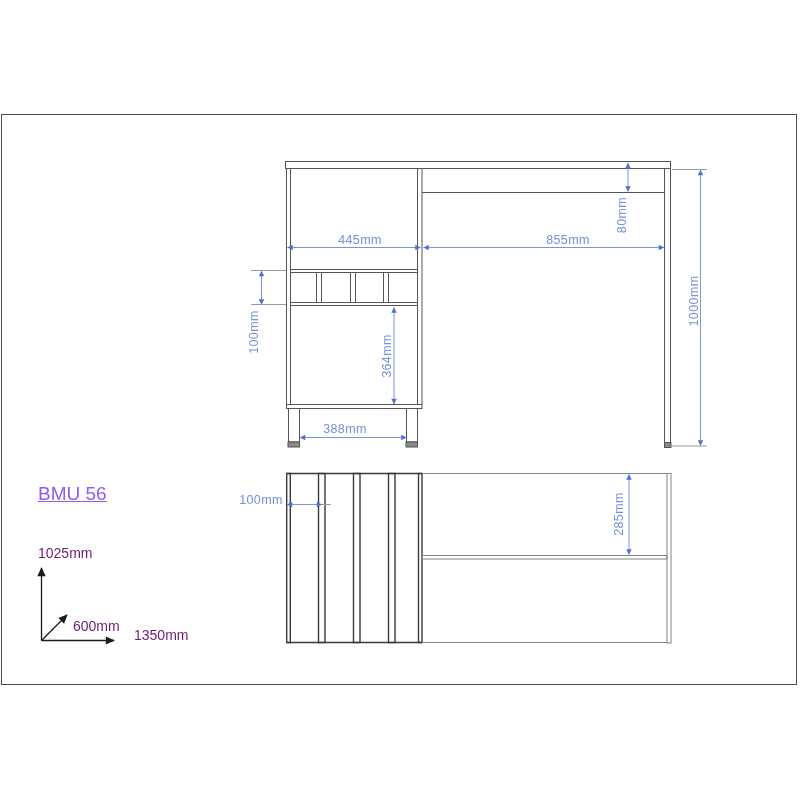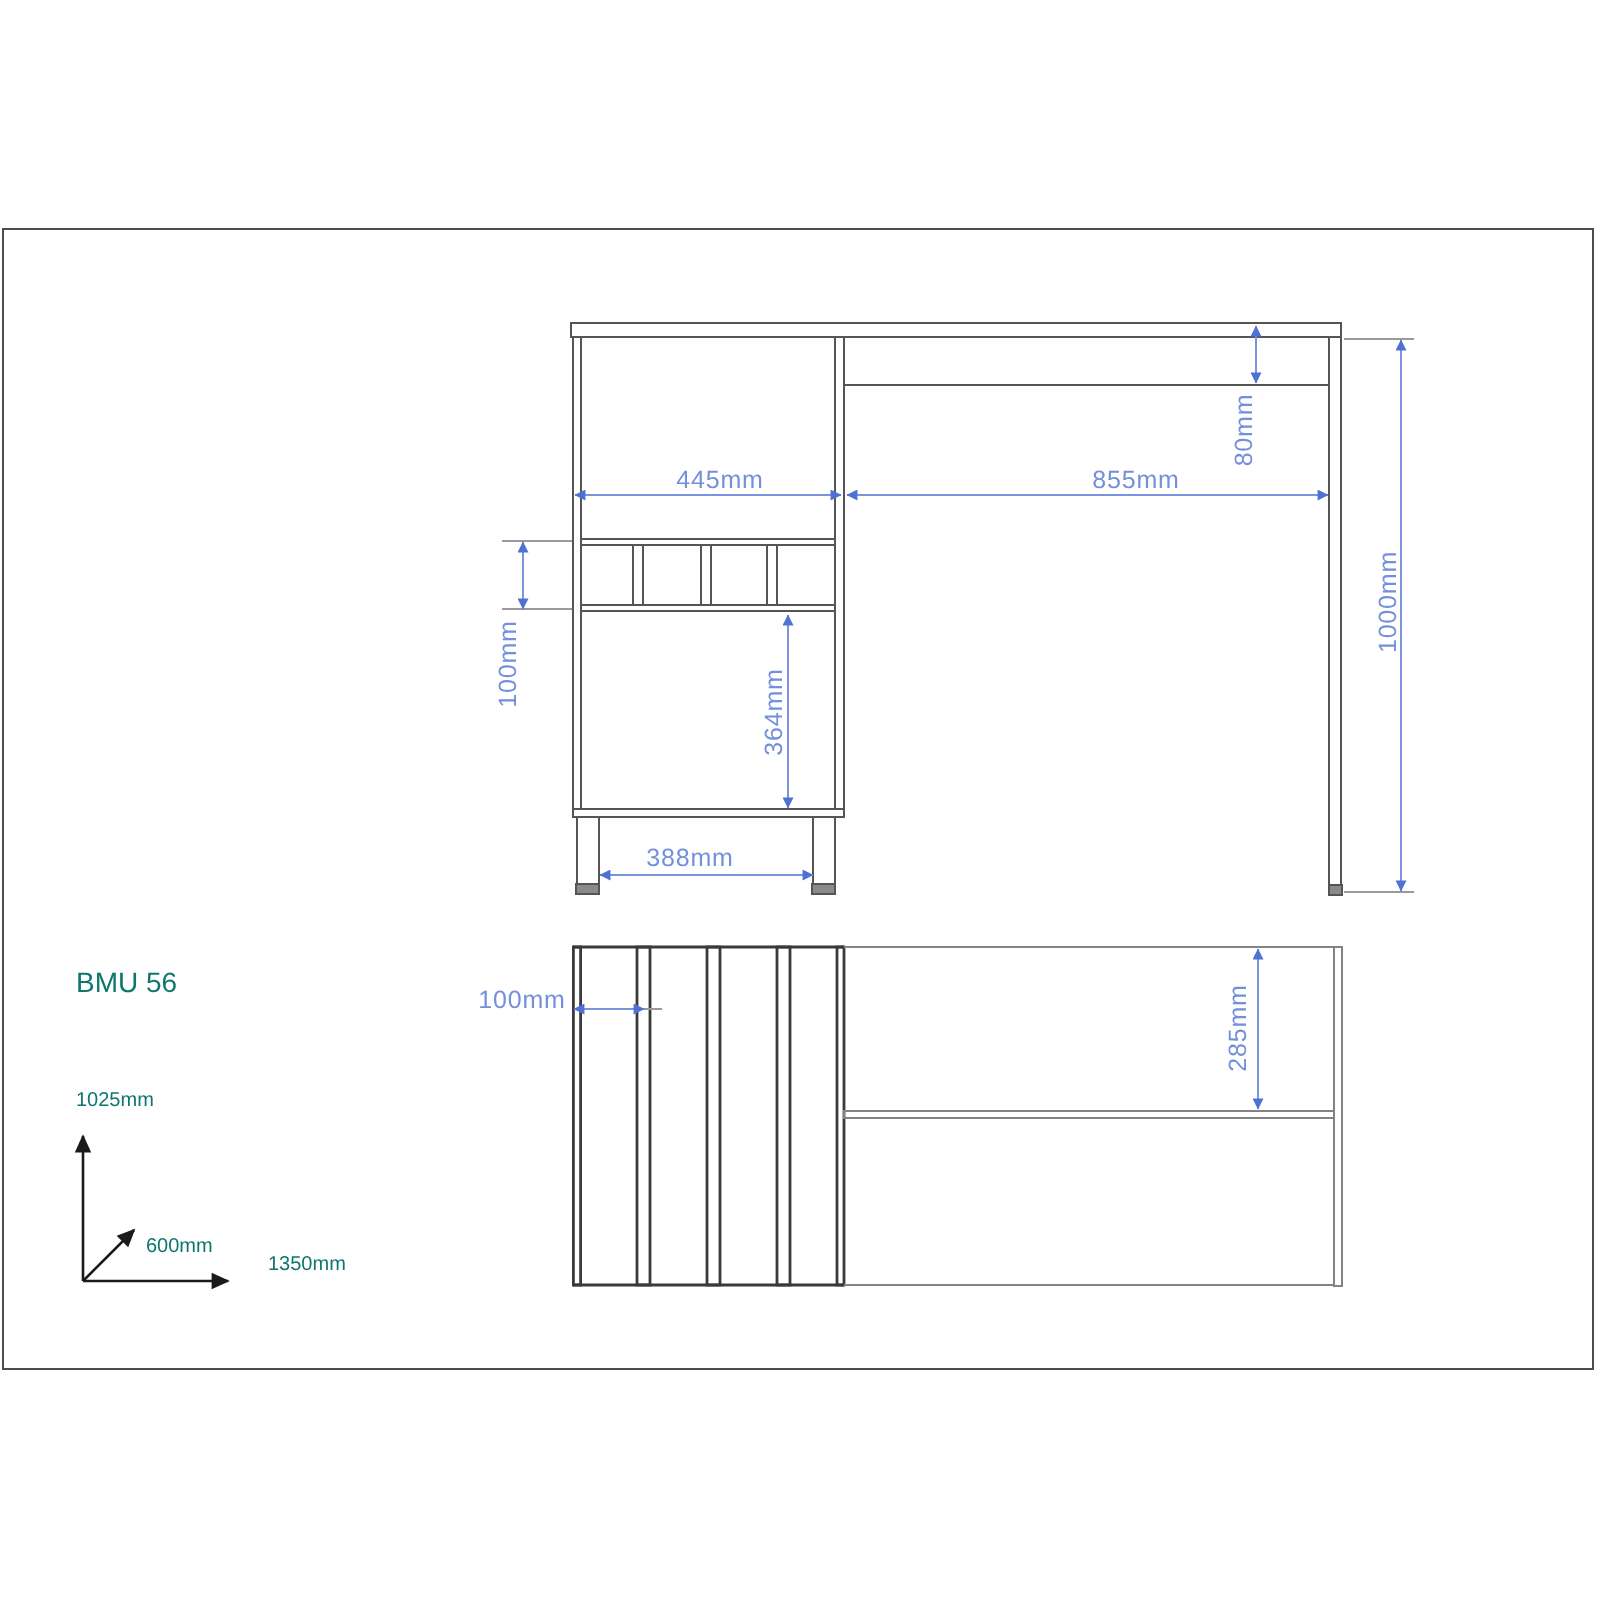--- a/index.html
+++ b/index.html
@@ -22,28 +22,29 @@
     position:absolute;
     transform:translate(-50%,-50%);
     font-size:12.5px;
     color:#748fdb;
     white-space:nowrap;
     letter-spacing:0.4px;
   }
   .lbl.v{transform:translate(-50%,-50%) rotate(-90deg);}
   .model{
     position:absolute;
-    font-size:14px;
-    color:#0f766e;
+    font-size:19px;
+    color:#8b5cf6;
     white-space:nowrap;
+    text-decoration:underline;
   }
   .axl{
     position:absolute;
-    font-size:10px;
-    color:#0f766e;
+    font-size:14px;
+    color:#701a75;
     white-space:nowrap;
   }
 </style>
 </head>
 <body>
 
 <div class="canvas">
 
   <div class="frame"></div>
 

